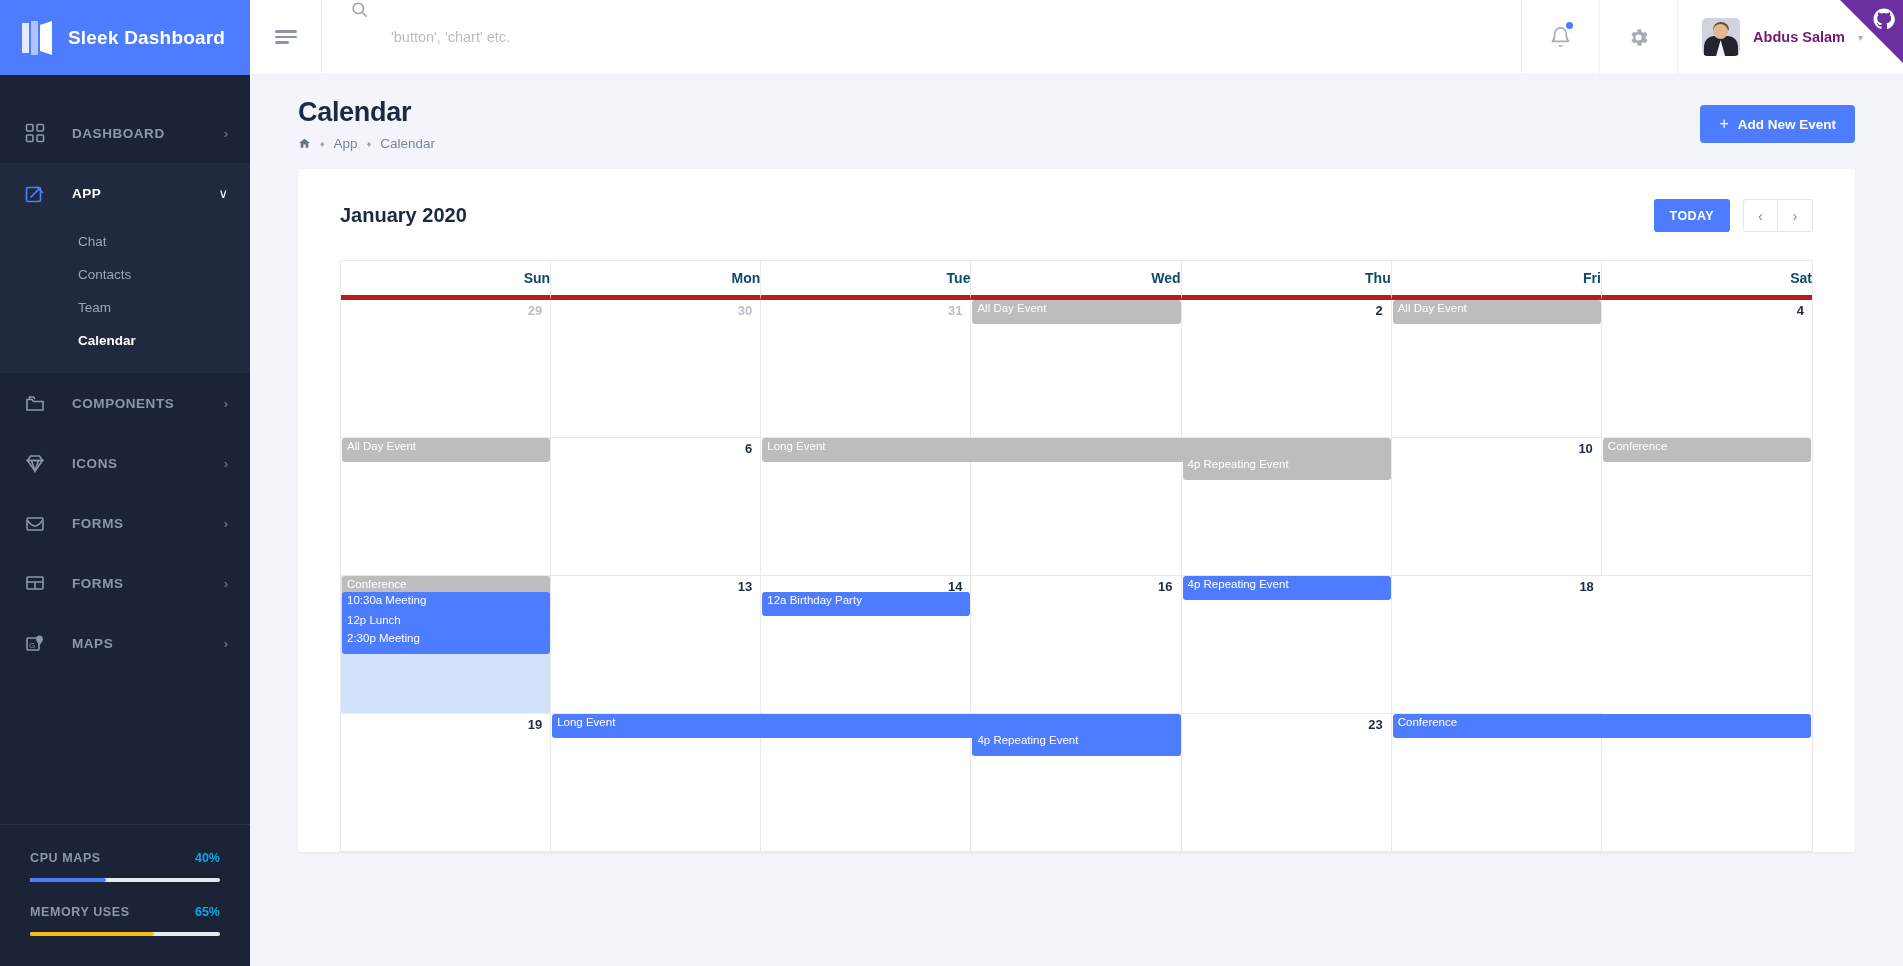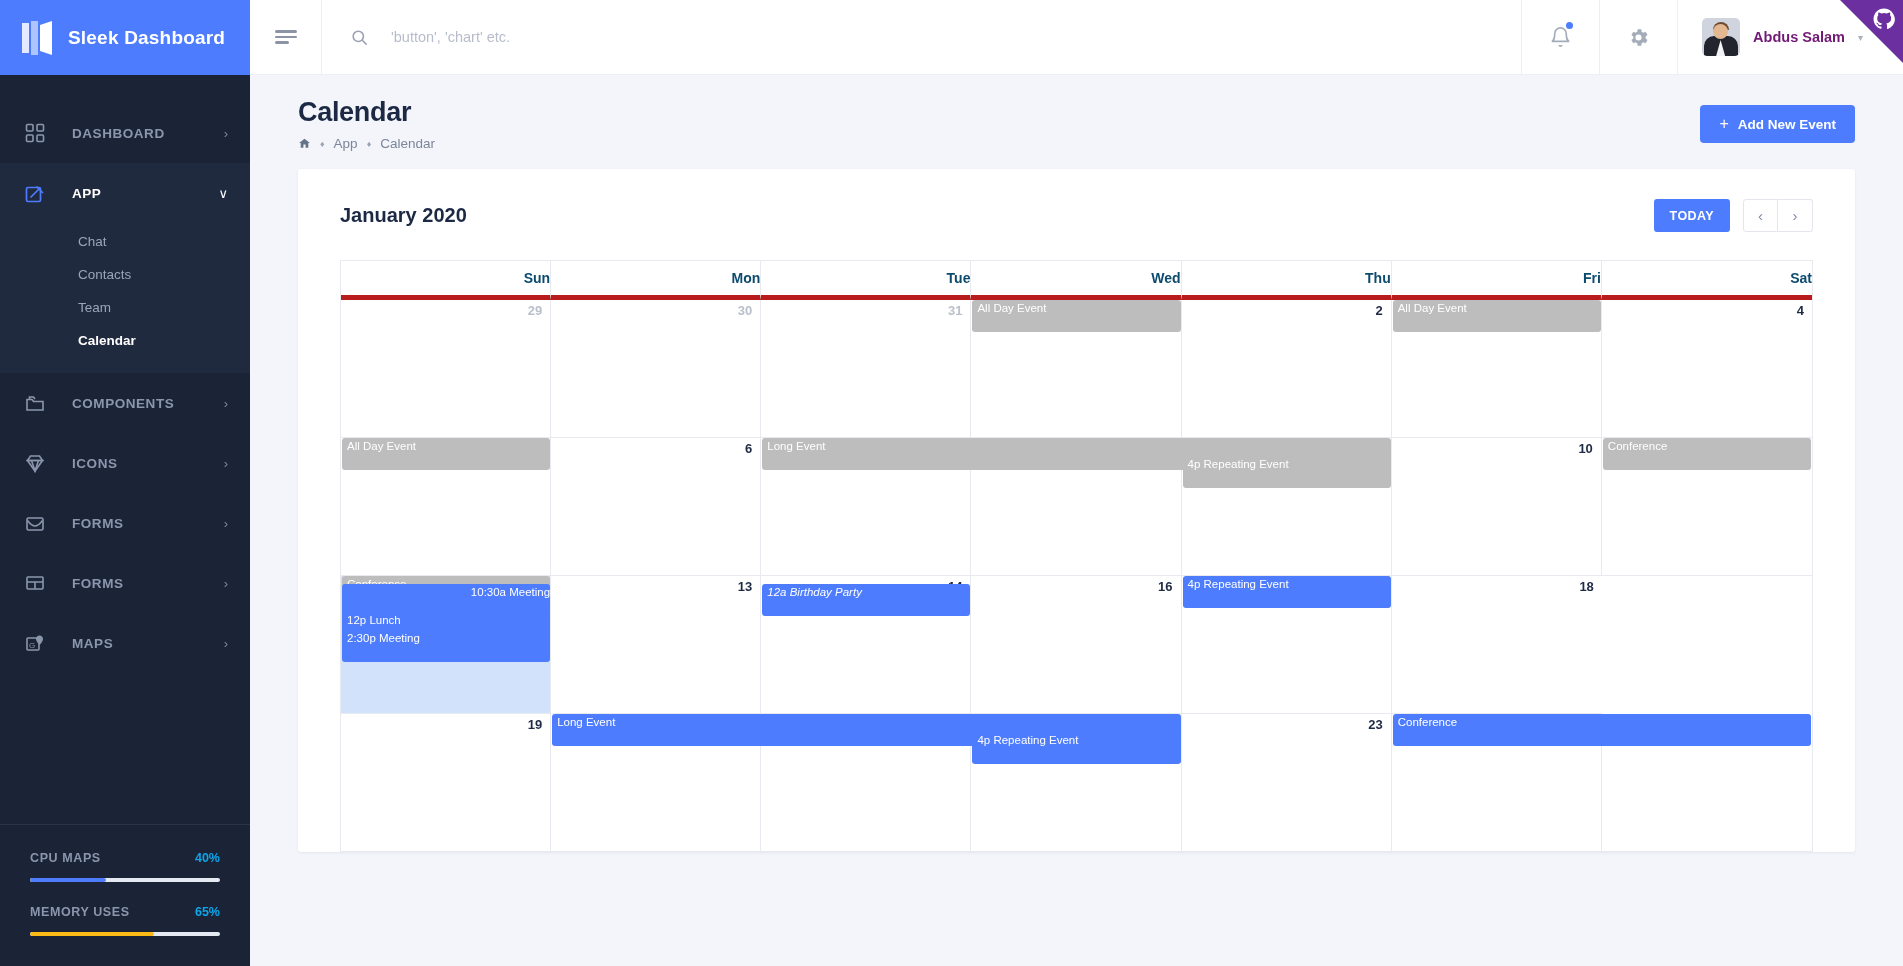--- a/index.html
+++ b/index.html
@@ -72,21 +72,21 @@
     position: relative;
   }
   .ham {
     width: 72px; display: flex; align-items: center; justify-content: center;
     cursor: pointer; border-right: 1px solid #edeff4;
   }
   .ham span { display: block; height: 2.5px; background: #8c93a5; border-radius: 2px; margin: 3px 0; }
   .ham span:nth-child(1) { width: 22px; }
   .ham span:nth-child(2) { width: 22px; }
   .ham span:nth-child(3) { width: 14px; }
-  .search { flex: 1; display: flex; align-items: center; padding-left: 28px; gap: 22px; }
+  .search { flex: 1; display: flex; padding-left: 28px; gap: 22px; }
   .search svg { width: 19px; height: 19px; color: #9aa1b0; }
   .search input {
     border: 0; outline: 0; font-size: 14.5px; color: #3b4559;
     font-family: "Liberation Sans", sans-serif; width: 70%; background: transparent;
   }
   .search input::placeholder { color: #b6bcc9; }
   .tb-btn {
     width: 78px; display: flex; align-items: center; justify-content: center;
     border-left: 1px solid #edeff4; cursor: pointer; position: relative;
   }
@@ -171,21 +171,21 @@
   .day.other .num { color: #b9bfcb; }
   .day.today { background: #d3e2fb; }
   .num { position: absolute; top: 3px; right: 8px; font-size: 13px; font-weight: 600; color: #1f2b45; }
   .num.badge {
     background: #4d7cfe; color: #fff; width: 20px; height: 20px; border-radius: 50%;
     display: flex; align-items: center; justify-content: center; top: 4px; right: 5px;
     font-size: 11.5px; font-weight: 600;
   }
   .ev-layer { position: absolute; inset: 0; padding-top: 22px; pointer-events: none; }
   .ev {
-    position: absolute; height: 32px; line-height: 17px;
+    position: absolute; height: 24px; line-height: 17px;
     font-size: 11.5px; color: #fff; padding-left: 5px; border-radius: 3px;
     white-space: nowrap; overflow: hidden; pointer-events: auto; cursor: pointer;
   }
   .ev.grey { background: #bdbdbd; }
   .ev.blue { background: #4d7cfe; }
 </style>
 </head>
 <body>
 
 <div class="app">
@@ -483,23 +483,23 @@
                   </div>
                   <div class="day">
                     <span class="num">17</span>
                   </div>
                   <div class="day">
                     <span class="num">18</span>
                   </div>
                 </div>
                 <div class="ev-layer">
                   <div class="ev grey" style="left: calc(0% + 1px); width: calc(14.2857% - 2px); top: 0px;">Conference</div>
-                  <div class="ev blue" style="left: calc(28.5714% + 1px); width: calc(14.2857% - 2px); top: 8px; font-style: italic;">12a Birthday Party</div>
+                  <div class="ev blue" style="left: calc(28.5714% + 1px); width: calc(14.2857% - 2px); top: 16px;">12a Birthday Party</div>
                   <div class="ev blue" style="left: calc(57.1429% + 1px); width: calc(14.2857% - 2px); top: 0px;">4p Repeating Event</div>
-                  <div class="ev blue" style="left: calc(0% + 1px); width: calc(14.2857% - 2px); top: 8px; text-align: right;">10:30a Meeting</div>
+                  <div class="ev blue" style="left: calc(0% + 1px); width: calc(14.2857% - 2px); top: 16px;">10:30a Meeting</div>
                   <div class="ev blue" style="left: calc(0% + 1px); width: calc(14.2857% - 2px); top: 36px;">12p Lunch</div>
                   <div class="ev blue" style="left: calc(0% + 1px); width: calc(14.2857% - 2px); top: 54px;">2:30p Meeting</div>
                 </div>
               </div>
               <div class="wk">
                 <div class="wk-bg">
                   <div class="day">
                     <span class="num">19</span>
                   </div>
                   <div class="day">

